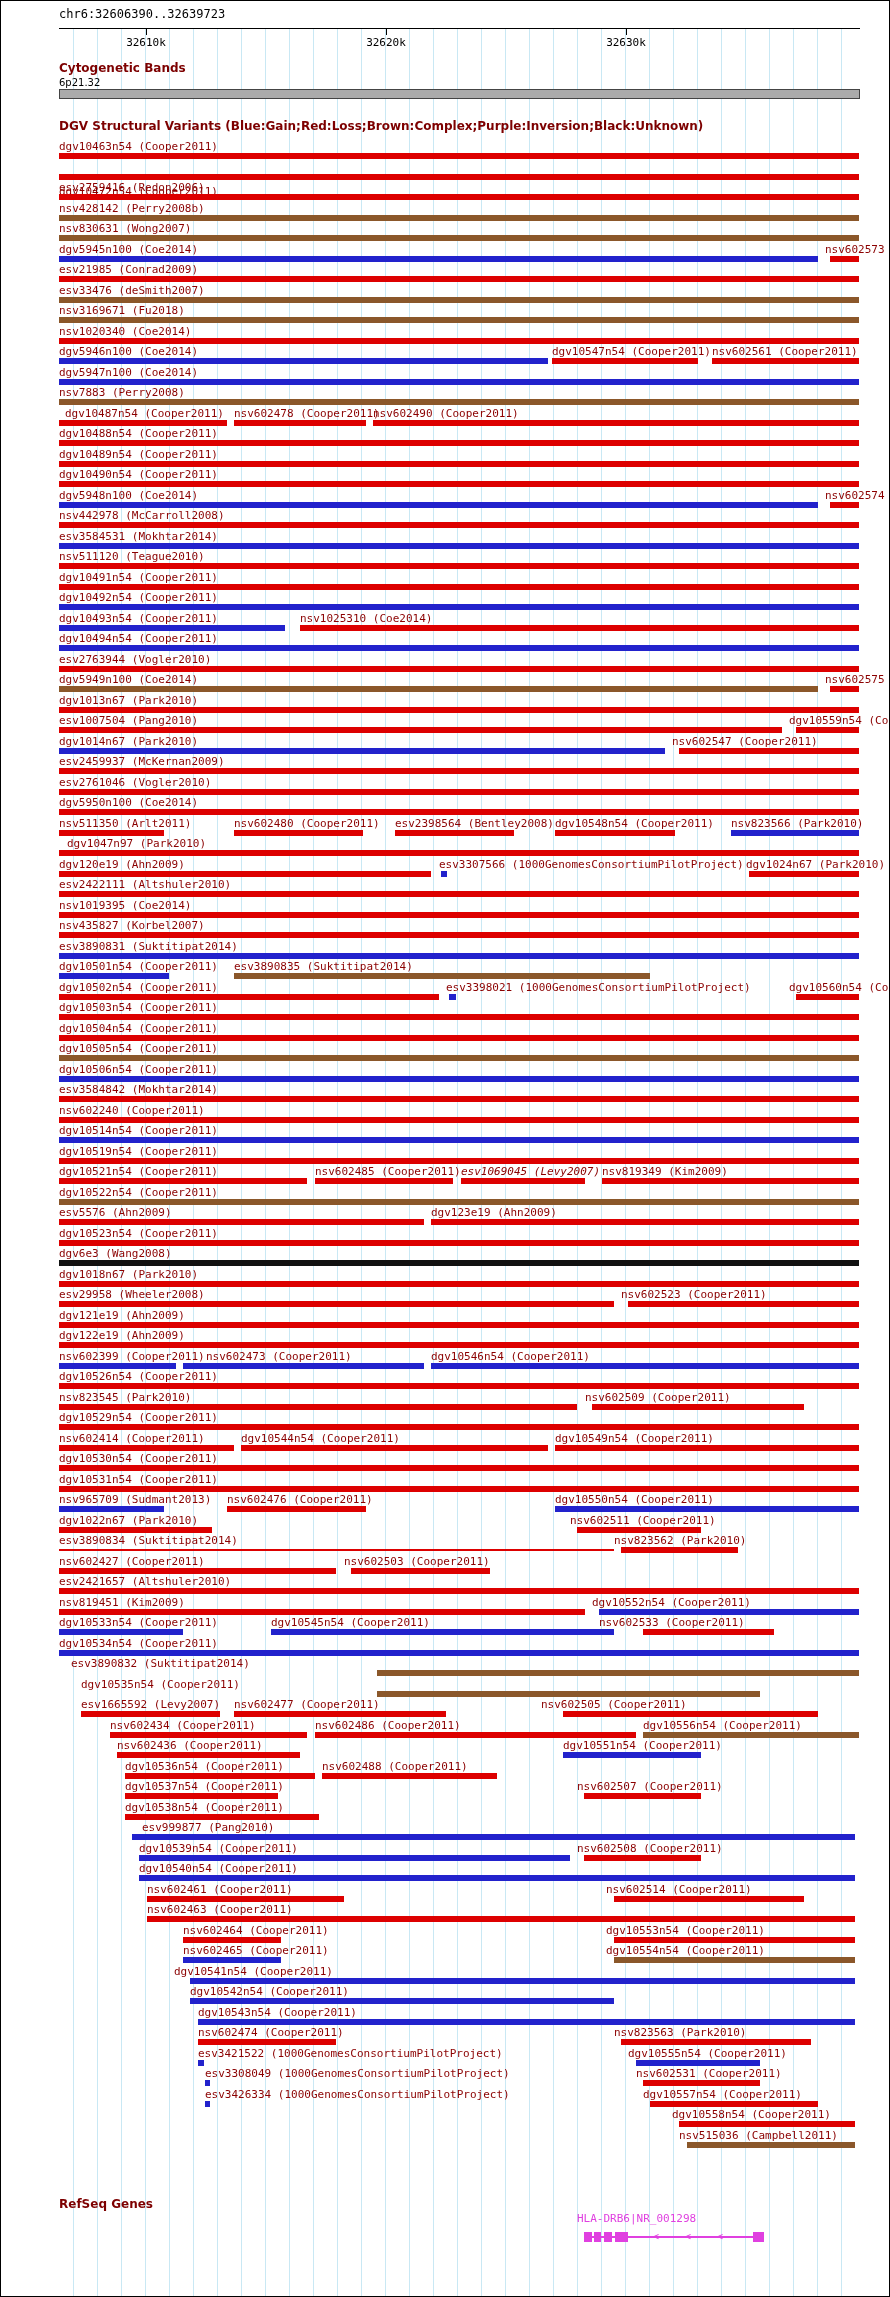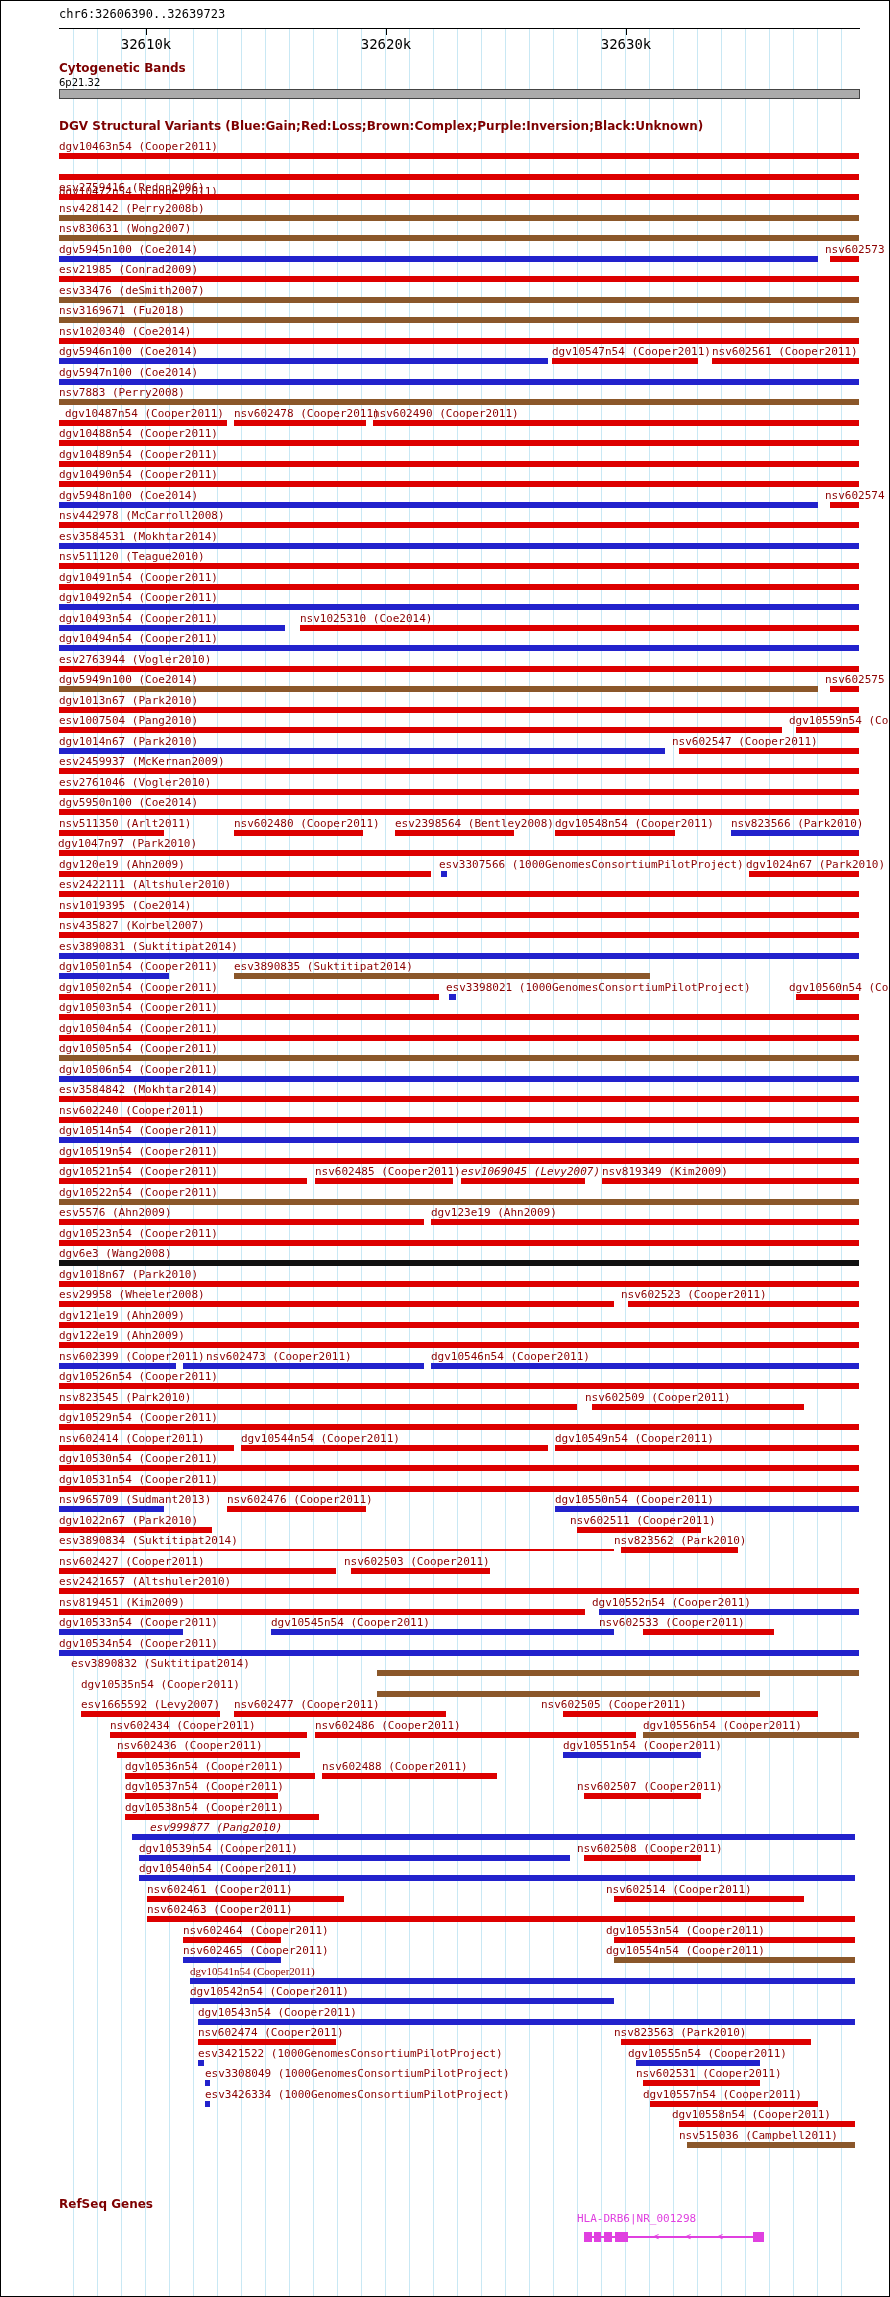--- a/index.html
+++ b/index.html
@@ -12,21 +12,21 @@
   .grid {
     position:absolute; left:58px; top:28px; width:801px; height:2268px;
     background:repeating-linear-gradient(to right,
       transparent 0 14px, var(--grid) 14px 15px, transparent 15px 24px);
   }
   .posline {
     position:absolute; left:58px; top:6px; font-size:12px; color:#000; white-space:nowrap;
   }
   .ruler-line { position:absolute; left:58px; top:27px; width:801px; height:1px; background:#000; }
   .tick { position:absolute; top:27px; width:1px; height:7px; background:#000; }
-  .ticklabel { position:absolute; top:8px; left:0; transform:translateX(-50%); font-size:14px; color:#000; white-space:nowrap; }
+  .ticklabel { position:absolute; top:8px; left:0; transform:translateX(-50%); font-size:11px; color:#000; white-space:nowrap; }
   .header {
     position:absolute; left:58px; font-family:"DejaVu Sans", sans-serif;
     font-weight:bold; font-size:12px; color:var(--header); white-space:nowrap;
   }
   .cyto-header { top:60px; }
   .band-label { position:absolute; left:58px; top:76px; font-size:10px; color:#000; font-family:"DejaVu Sans", sans-serif; }
   .band-bar { position:absolute; left:58px; top:88px; width:801px; height:10px; background:var(--band_gray); border:1px solid #444; }
   .dgv-header { top:118px; }
   .refseq-header { top:2196px; }
   .vlabel { position:absolute; font-size:11px; line-height:11px; color:var(--label); white-space:nowrap; }
@@ -151,21 +151,21 @@
     <div class="vlabel" style="left: 58px; top: 816.5px;">nsv511350 (Arlt2011)</div>
     <div class="vbar" style="left: 58px; width: 105px; top: 828.5px; height: 6px; background: var(--red);"></div>
     <div class="vlabel" style="left: 233px; top: 816.5px;">nsv602480 (Cooper2011)</div>
     <div class="vbar" style="left: 233px; width: 129px; top: 828.5px; height: 6px; background: var(--red);"></div>
     <div class="vlabel" style="left: 394px; top: 816.5px;">esv2398564 (Bentley2008)</div>
     <div class="vbar" style="left: 394px; width: 119px; top: 828.5px; height: 6px; background: var(--red);"></div>
     <div class="vlabel" style="left: 554px; top: 816.5px;">dgv10548n54 (Cooper2011)</div>
     <div class="vbar" style="left: 554px; width: 120px; top: 828.5px; height: 6px; background: var(--red);"></div>
     <div class="vlabel" style="left: 730px; top: 816.5px;">nsv823566 (Park2010)</div>
     <div class="vbar" style="left: 730px; width: 128px; top: 828.5px; height: 6px; background: var(--blue);"></div>
-    <div class="vlabel" style="left: 57px; top: 837px;">dgv1047n97 (Park2010)</div>
+    <div class="vlabel" style="left: 66px; top: 837px;">dgv1047n97 (Park2010)</div>
     <div class="vbar" style="left: 58px; width: 800px; top: 849px; height: 6px; background: var(--red);"></div>
     <div class="vlabel" style="left: 58px; top: 857.5px;">dgv120e19 (Ahn2009)</div>
     <div class="vbar" style="left: 58px; width: 372px; top: 869.5px; height: 6px; background: var(--red);"></div>
     <div class="vlabel" style="left: 438px; top: 857.5px;">esv3307566 (1000GenomesConsortiumPilotProject)</div>
     <div class="vbar" style="left: 440px; width: 6px; top: 869.5px; height: 6px; background: var(--blue);"></div>
     <div class="vlabel" style="left: 745px; top: 857.5px;">dgv1024n67 (Park2010)</div>
     <div class="vbar" style="left: 748px; width: 110px; top: 869.5px; height: 6px; background: var(--red);"></div>
     <div class="vlabel" style="left: 58px; top: 878px;">esv2422111 (Altshuler2010)</div>
     <div class="vbar" style="left: 58px; width: 800px; top: 890px; height: 6px; background: var(--red);"></div>
     <div class="vlabel" style="left: 58px; top: 898.5px;">nsv1019395 (Coe2014)</div>
@@ -307,21 +307,21 @@
     <div class="vlabel" style="left: 124px; top: 1759.5px;">dgv10536n54 (Cooper2011)</div>
     <div class="vbar" style="left: 124px; width: 190px; top: 1771.5px; height: 6px; background: var(--red);"></div>
     <div class="vlabel" style="left: 321px; top: 1759.5px;">nsv602488 (Cooper2011)</div>
     <div class="vbar" style="left: 321px; width: 175px; top: 1771.5px; height: 6px; background: var(--red);"></div>
     <div class="vlabel" style="left: 124px; top: 1780px;">dgv10537n54 (Cooper2011)</div>
     <div class="vbar" style="left: 124px; width: 153px; top: 1792px; height: 6px; background: var(--red);"></div>
     <div class="vlabel" style="left: 576px; top: 1780px;">nsv602507 (Cooper2011)</div>
     <div class="vbar" style="left: 583px; width: 117px; top: 1792px; height: 6px; background: var(--red);"></div>
     <div class="vlabel" style="left: 124px; top: 1800.5px;">dgv10538n54 (Cooper2011)</div>
     <div class="vbar" style="left: 124px; width: 194px; top: 1812.5px; height: 6px; background: var(--red);"></div>
-    <div class="vlabel" style="left: 149px; top: 1821px; font-style: italic;">esv999877 (Pang2010)</div>
+    <div class="vlabel" style="left: 141px; top: 1821px;">esv999877 (Pang2010)</div>
     <div class="vbar" style="left: 131px; width: 723px; top: 1833px; height: 6px; background: var(--blue);"></div>
     <div class="vlabel" style="left: 138px; top: 1841.5px;">dgv10539n54 (Cooper2011)</div>
     <div class="vbar" style="left: 138px; width: 431px; top: 1853.5px; height: 6px; background: var(--blue);"></div>
     <div class="vlabel" style="left: 576px; top: 1841.5px;">nsv602508 (Cooper2011)</div>
     <div class="vbar" style="left: 583px; width: 117px; top: 1853.5px; height: 6px; background: var(--red);"></div>
     <div class="vlabel" style="left: 138px; top: 1862px;">dgv10540n54 (Cooper2011)</div>
     <div class="vbar" style="left: 138px; width: 716px; top: 1874px; height: 6px; background: var(--blue);"></div>
     <div class="vlabel" style="left: 146px; top: 1882.5px;">nsv602461 (Cooper2011)</div>
     <div class="vbar" style="left: 146px; width: 197px; top: 1894.5px; height: 6px; background: var(--red);"></div>
     <div class="vlabel" style="left: 605px; top: 1882.5px;">nsv602514 (Cooper2011)</div>
@@ -329,21 +329,21 @@
     <div class="vlabel" style="left: 146px; top: 1903px;">nsv602463 (Cooper2011)</div>
     <div class="vbar" style="left: 146px; width: 708px; top: 1915px; height: 6px; background: var(--red);"></div>
     <div class="vlabel" style="left: 182px; top: 1923.5px;">nsv602464 (Cooper2011)</div>
     <div class="vbar" style="left: 182px; width: 98px; top: 1935.5px; height: 6px; background: var(--red);"></div>
     <div class="vlabel" style="left: 605px; top: 1923.5px;">dgv10553n54 (Cooper2011)</div>
     <div class="vbar" style="left: 613px; width: 241px; top: 1935.5px; height: 6px; background: var(--red);"></div>
     <div class="vlabel" style="left: 182px; top: 1944px;">nsv602465 (Cooper2011)</div>
     <div class="vbar" style="left: 182px; width: 98px; top: 1956px; height: 6px; background: var(--blue);"></div>
     <div class="vlabel" style="left: 605px; top: 1944px;">dgv10554n54 (Cooper2011)</div>
     <div class="vbar" style="left: 613px; width: 241px; top: 1956px; height: 6px; background: var(--brown);"></div>
-    <div class="vlabel" style="left: 189px; top: 1964.5px; font-family: Liberation Serif, serif;">dgv10541n54 (Cooper2011)</div>
+    <div class="vlabel" style="left: 173px; top: 1964.5px;">dgv10541n54 (Cooper2011)</div>
     <div class="vbar" style="left: 189px; width: 665px; top: 1976.5px; height: 6px; background: var(--blue);"></div>
     <div class="vlabel" style="left: 189px; top: 1985px;">dgv10542n54 (Cooper2011)</div>
     <div class="vbar" style="left: 189px; width: 424px; top: 1997px; height: 6px; background: var(--blue);"></div>
     <div class="vlabel" style="left: 197px; top: 2005.5px;">dgv10543n54 (Cooper2011)</div>
     <div class="vbar" style="left: 197px; width: 657px; top: 2017.5px; height: 6px; background: var(--blue);"></div>
     <div class="vlabel" style="left: 197px; top: 2026px;">nsv602474 (Cooper2011)</div>
     <div class="vbar" style="left: 197px; width: 138px; top: 2038px; height: 6px; background: var(--red);"></div>
     <div class="vlabel" style="left: 613px; top: 2026px;">nsv823563 (Park2010)</div>
     <div class="vbar" style="left: 620px; width: 190px; top: 2038px; height: 6px; background: var(--red);"></div>
     <div class="vlabel" style="left: 197px; top: 2046.5px;">esv3421522 (1000GenomesConsortiumPilotProject)</div>

